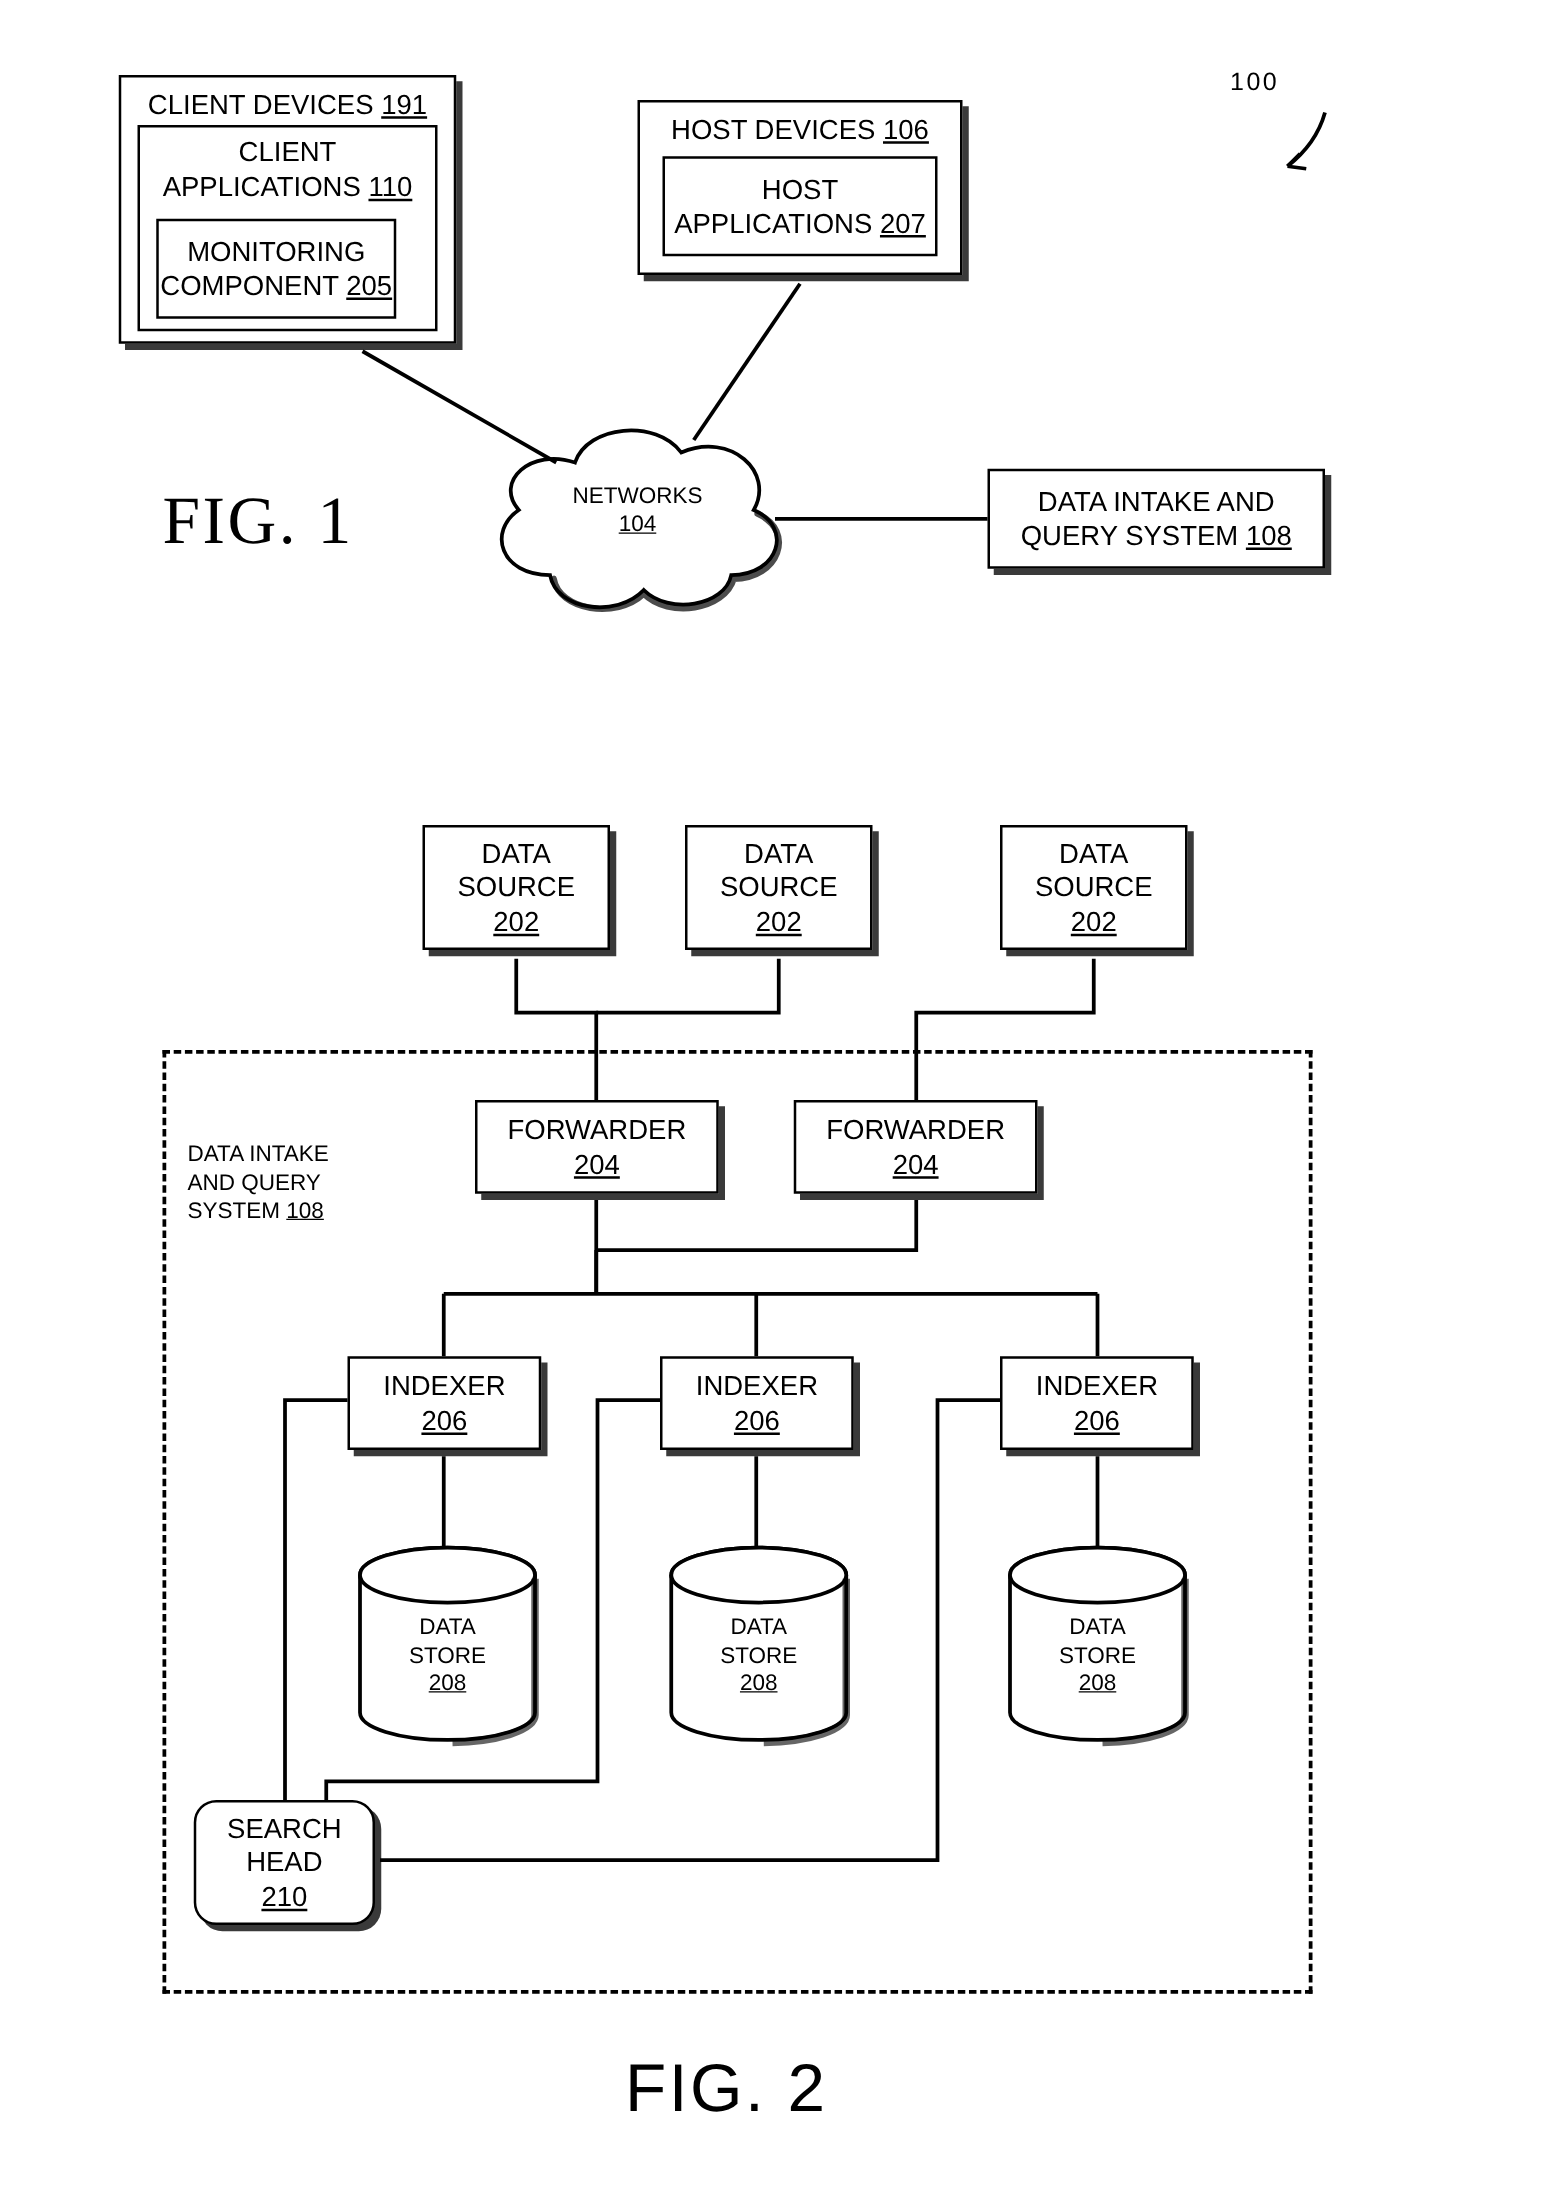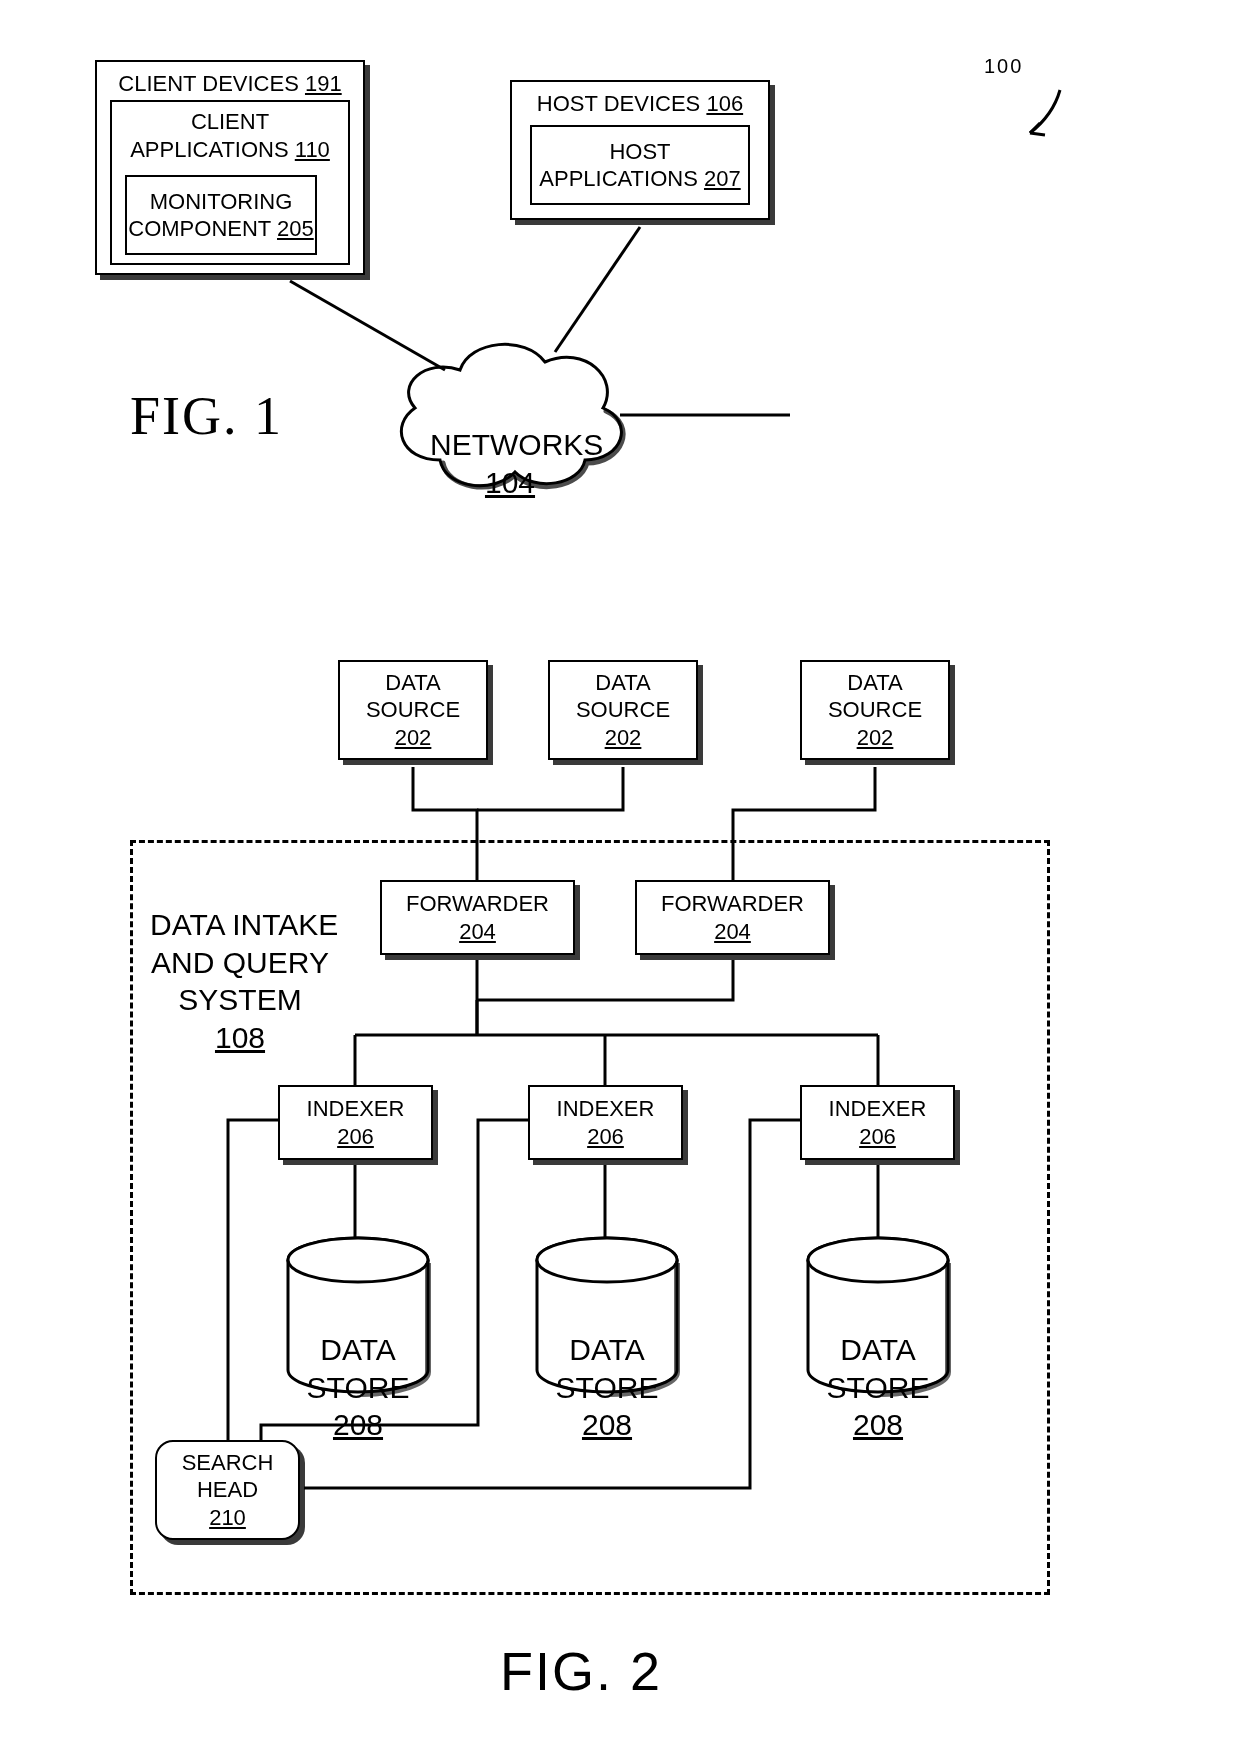--- a/index.html
+++ b/index.html
@@ -42,23 +42,22 @@
     overflow: visible;
   }
   .dashrect {
     position: absolute;
     border: 3px dashed #000;
     box-sizing: border-box;
   }
   .freeLabel {
     position: absolute;
     text-align: center;
-    font-size: 30px;
+    font-size: 18px;
     line-height: 1.25;
-    margin-top: 41px;
   }
 </style>
 </head>
 <body>
 
 <div class="canvas">
 
   <div class="lab" style="left:984px; top:55px; font-size:20px;">100</div>
   <svg class="arrow" style="left:1015px; top:85px;" width="60" height="60">
     <path d="M45 5 Q38 30 15 48" fill="none" stroke="#000" stroke-width="3"></path>
@@ -110,20 +109,26 @@
     <path d="M58 133
              C62 158 108 166 130 145
              C150 165 195 158 202 133
              C238 133 252 95 221 81" fill="none" stroke="#000" stroke-width="5" stroke-linecap="round" opacity="0.7"></path>
   </svg>
   <div class="freeLabel" style="left:430px; top:385px; width:160px;">
     <span>NETWORKS</span><br>
     <span class="u">104</span>
   </div>
 
+  <div class="box" style="left:790px; top:375px; width:270px; height:80px;">
+    <span>
+      <span style="white-space:pre">DATA INTAKE AND
+QUERY SYSTEM</span> <span class="u">108</span>
+    </span>
+  </div>
 
   <svg class="connectors" style="left:0; top:0;" width="1240" height="550">
     <line x1="290" y1="281" x2="445" y2="370" stroke="#000" stroke-width="3"></line>
     <line x1="640" y1="227" x2="555" y2="352" stroke="#000" stroke-width="3"></line>
     <line x1="620" y1="415" x2="790" y2="415" stroke="#000" stroke-width="3"></line>
   </svg>
 
   <div class="lab figlabel" style="left:130px; top:385px;font-family:Liberation Serif, serif;">FIG. 1</div>
 
   <div class="box" style="left:338px; top:660px; width:150px; height:100px;">
@@ -137,21 +142,21 @@
     <span class="u">202</span>
   </div>
   <div class="box" style="left:800px; top:660px; width:150px; height:100px;">
     <span style="white-space:pre">DATA
 SOURCE</span>
     <span class="u">202</span>
   </div>
 
   <div class="dashrect" style="left:130px; top:840px; width:920px; height:755px;"></div>
 
-  <div class="freeLabel" style="left:150px; top:865px; width:180px; text-align:center;">
+  <div class="freeLabel" style="left:150px; top:912px; width:180px; text-align:left;">
     <span style="white-space:pre">DATA INTAKE
 AND QUERY
 SYSTEM</span> <span class="u">108</span>
   </div>
 
   <div class="box" style="left:380px; top:880px; width:195px; height:75px;">
     <span>FORWARDER</span>
     <span class="u">204</span>
   </div>
   <div class="box" style="left:635px; top:880px; width:195px; height:75px;">

